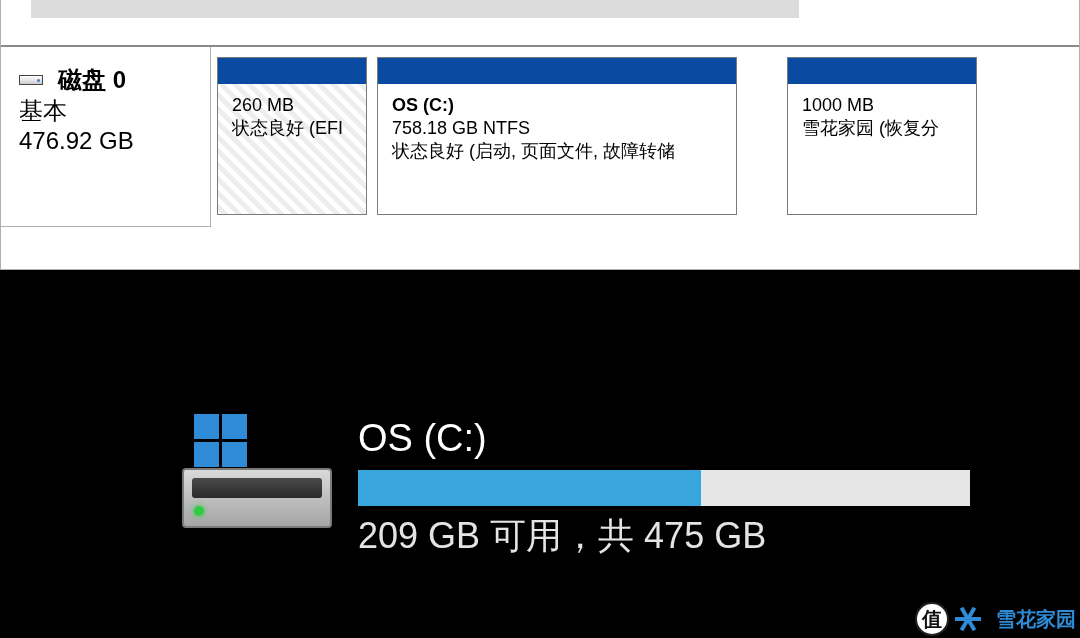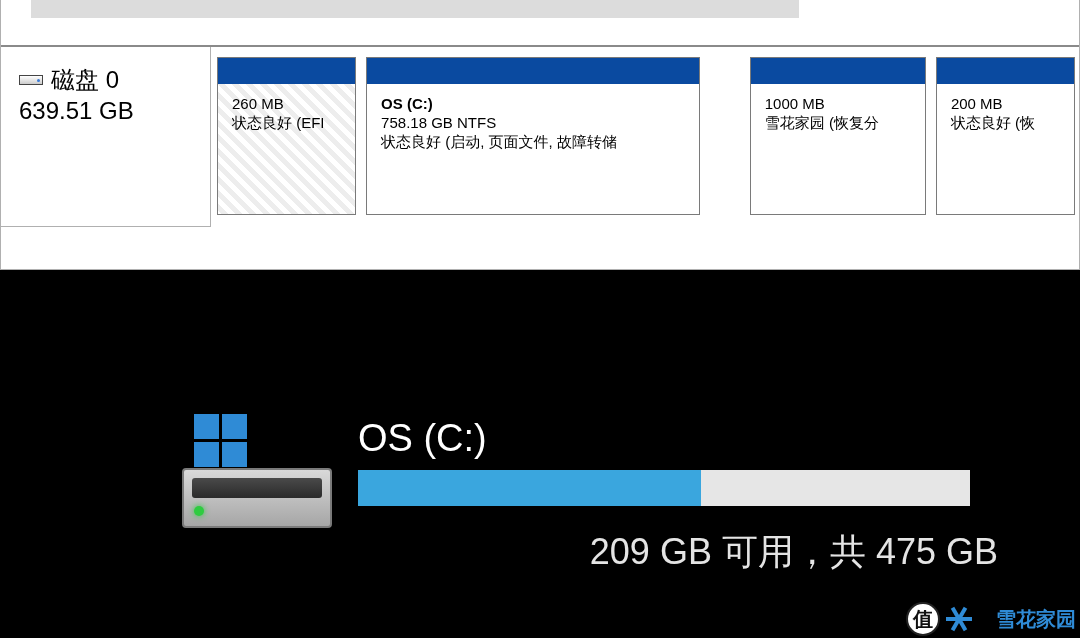--- a/index.html
+++ b/index.html
@@ -45,25 +45,25 @@
     border-right: 1px solid #b0b0b0;
     background: #fff;
     padding: 18px 16px 10px 18px;
     font-size: 24px;
     line-height: 1.28;
     color: #000;
     position: relative;
     border-bottom: 1px solid #b0b0b0;
   }
   .disk-info .disk-name {
-    font-weight: 400;
+    font-weight: 700;
     font-size: 24px;
     display: flex;
     align-items: center;
-    gap: 8px;
+    gap: 15px;
   }
   .disk-info .drive-icon {
     display: inline-block;
     width: 24px;
     height: 10px;
     border: 1px solid #444;
     background: linear-gradient(#fff, #ccc);
     position: relative;
   }
   .disk-info .drive-icon::after {
@@ -88,21 +88,21 @@
     overflow: hidden;
     height: 158px;
   }
   .partition .color-strip {
     height: 26px;
     flex: 0 0 26px;
   }
   .strip-blue { background: #0a4aa0; }
   .partition .body {
     padding: 10px 14px 6px 14px;
-    font-size: 15px;
+    font-size: 18px;
     line-height: 1.28;
     color: #000;
     white-space: nowrap;
     overflow: hidden;
     background: #fff;
     flex: 1;
   }
   .partition .body.hatch {
     background-color: #fff;
     background-image:
@@ -193,23 +193,22 @@
   }
   .usage-fill {
     position: absolute;
     left: 0; top: 0; bottom: 0;
     background: #3aa6de;
     width: 56%;
   }
   .drive-free {
     font-size: 36px;
     color: #e4e4e4;
-    margin-top: 22px;
+    margin-top: 6px;
     white-space: nowrap;
-    text-align: right;
   }
 
   
   .wm {
     position: absolute;
     right: 4px;
     bottom: 2px;
     display: flex;
     align-items: center;
     gap: 6px;
@@ -222,21 +221,21 @@
     color: #111;
     font-size: 20px;
     font-weight: 700;
     display: flex;
     align-items: center;
     justify-content: center;
   }
   .wm .xuehua {
     display: flex;
     align-items: center;
-    gap: 24px;
+    gap: 15px;
     color: #2f8bd6;
     font-weight: 700;
     font-size: 20px;
   }
   .wm .xuehua .snow {
     width: 26px; height: 26px;
     position: relative;
   }
   .wm .xuehua .snow::before,
   .wm .xuehua .snow::after {
@@ -261,21 +260,22 @@
 <div class="diskmgmt">
   <div class="top-shaded-bar"></div>
 
   <div class="disk-row">
 
     <div class="disk-info">
       <div class="disk-name">
         <span class="drive-icon"></span>
         <span>磁盘 0</span>
       </div>
-      <div>639.51 GB</div>
+      <div>基本</div>
+      <div>476.92 GB</div>
     </div>
 
     <div class="partitions">
 
       <div class="partition p0">
         <div class="color-strip strip-blue"></div>
         <div class="body hatch">
           <div class="vol-name"></div>
           <div>260 MB</div>
           <div>状态良好 (EFI</div>
@@ -293,28 +293,20 @@
 
       <div class="partition p2">
         <div class="color-strip strip-blue"></div>
         <div class="body">
           <div class="vol-name"></div>
           <div>1000 MB</div>
           <div>雪花家园 (恢复分</div>
         </div>
       </div>
 
-      <div class="partition p3">
-        <div class="color-strip strip-blue"></div>
-        <div class="body">
-          <div class="vol-name"></div>
-          <div>200 MB</div>
-          <div>状态良好 (恢</div>
-        </div>
-      </div>
 
     </div>
   </div>
 </div>
 
 <div class="explorer-dark">
 
   <div class="drive-tile">
     <div class="drive-graphic">
       <div class="winlogo">

